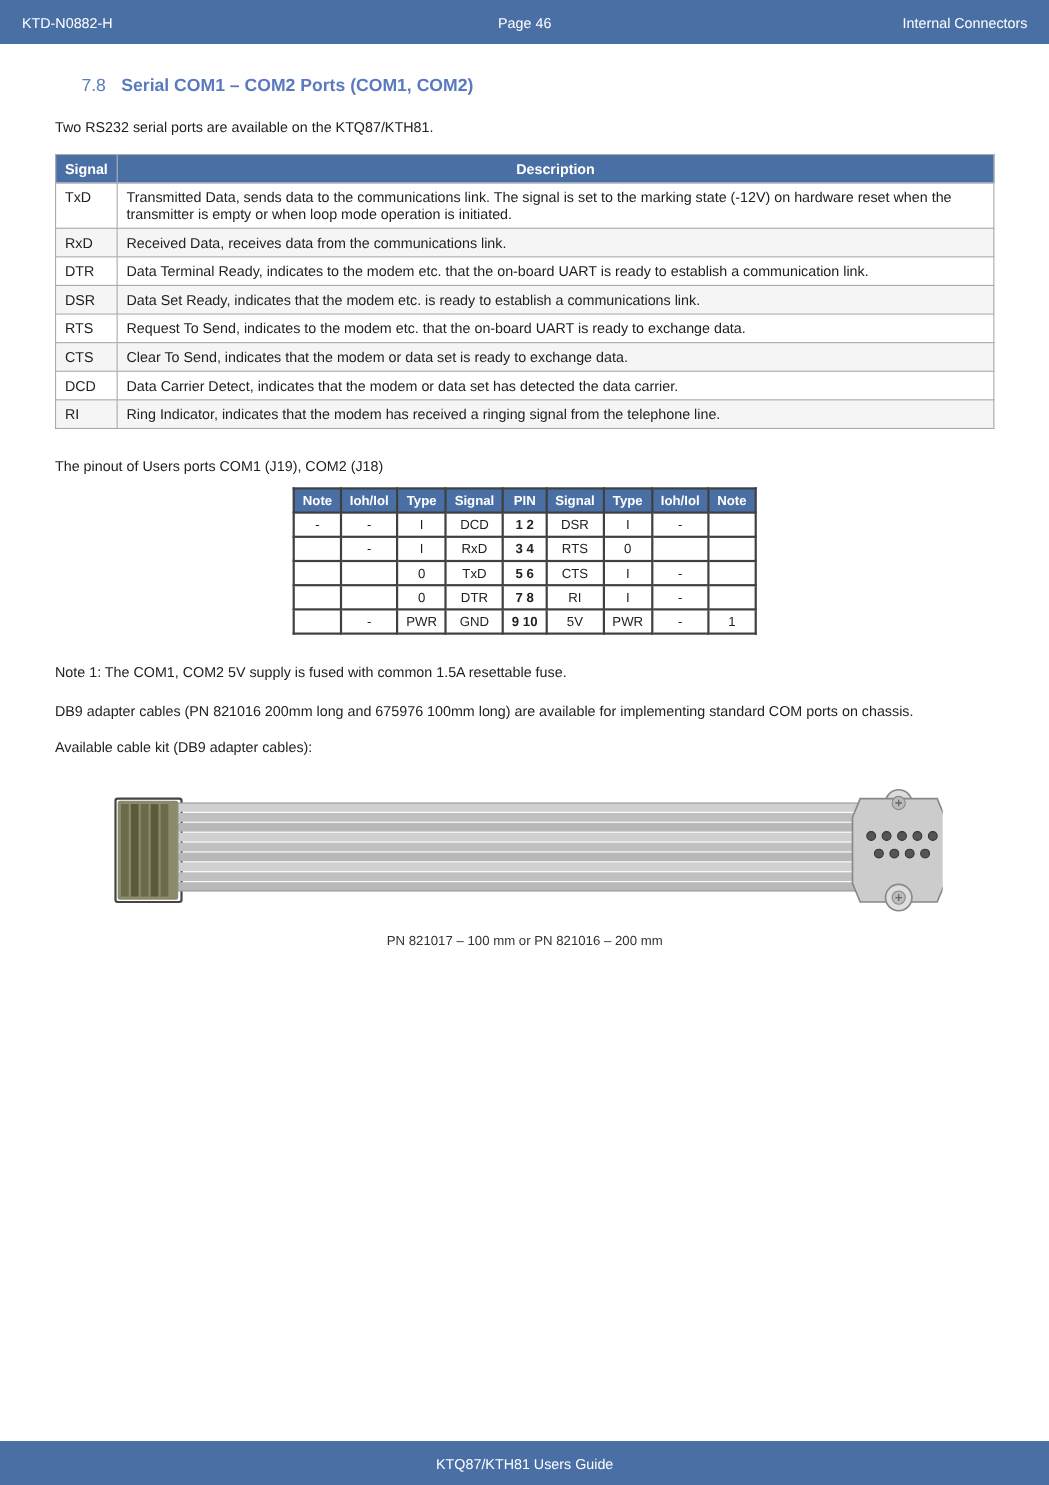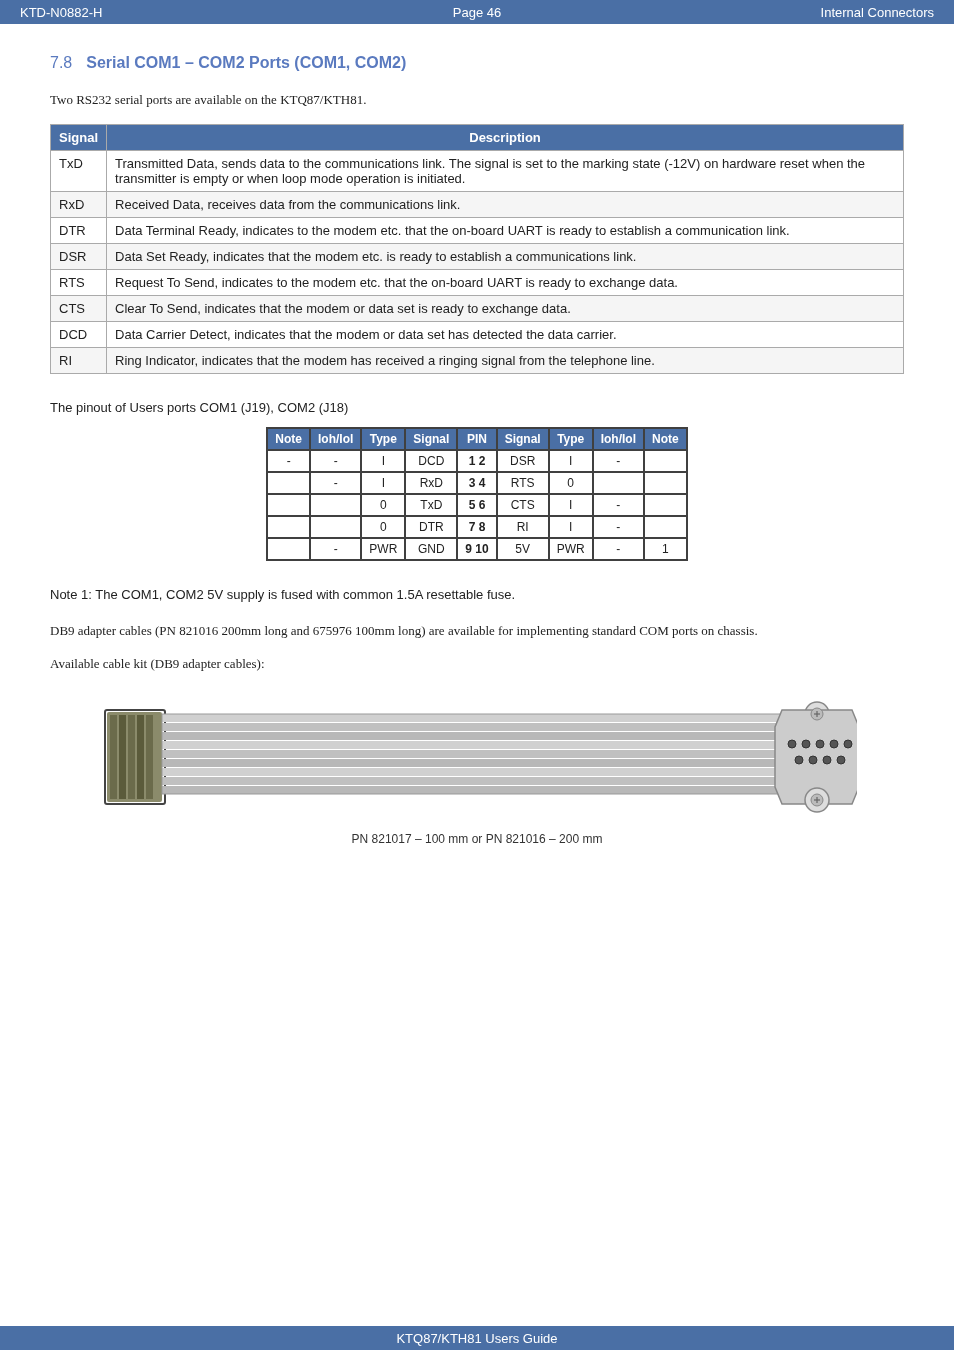--- a/index.html
+++ b/index.html
@@ -14,21 +14,21 @@
     }
     
     .page-header {
       display: flex;
       justify-content: space-between;
       align-items: center;
       padding: 10px 20px;
       background: #4a6fa5;
       color: #fff;
       font-size: 13px;
-      height: 24px;
+      height: 40px;
     }
     .page-header .header-left,
     .page-header .header-center,
     .page-header .header-right {
       flex: 1;
       color: #fff;
     }
     .page-header .header-center { text-align: center; }
     .page-header .header-right { text-align: right; }
 
@@ -36,37 +36,37 @@
     .content {
       padding: 30px 50px 60px 50px;
     }
 
     
     .section-heading {
       display: flex;
       align-items: flex-end;
       gap: 14px;
       margin-bottom: 18px;
+      margin-left: 24px;
     }
     .section-number {
       color: #5a7abf;
       font-size: 16px;
       font-weight: normal;
     }
     .section-title {
       color: #5a7abf;
       font-size: 16px;
       font-weight: bold;
     }
 
     
     .para {
       margin-bottom: 14px;
       line-height: 1.5;
-      font-family: Liberation Serif, serif;
     }
 
     
     .signal-table {
       width: 100%;
       border-collapse: collapse;
       margin-bottom: 24px;
     }
     .signal-table th, .signal-table td {
       border: 1px solid #aaa;
@@ -140,21 +140,21 @@
       margin-bottom: 32px;
       color: #333;
     }
 
     
     .page-footer {
       position: absolute;
       bottom: 0;
       left: 0;
       right: 0;
-      height: 24px;
+      height: 40px;
       background: #4a6fa5;
       color: #fff;
       display: flex;
       align-items: center;
       justify-content: center;
       font-size: 13px;
     }
   </style>
 </head>
 <body>

